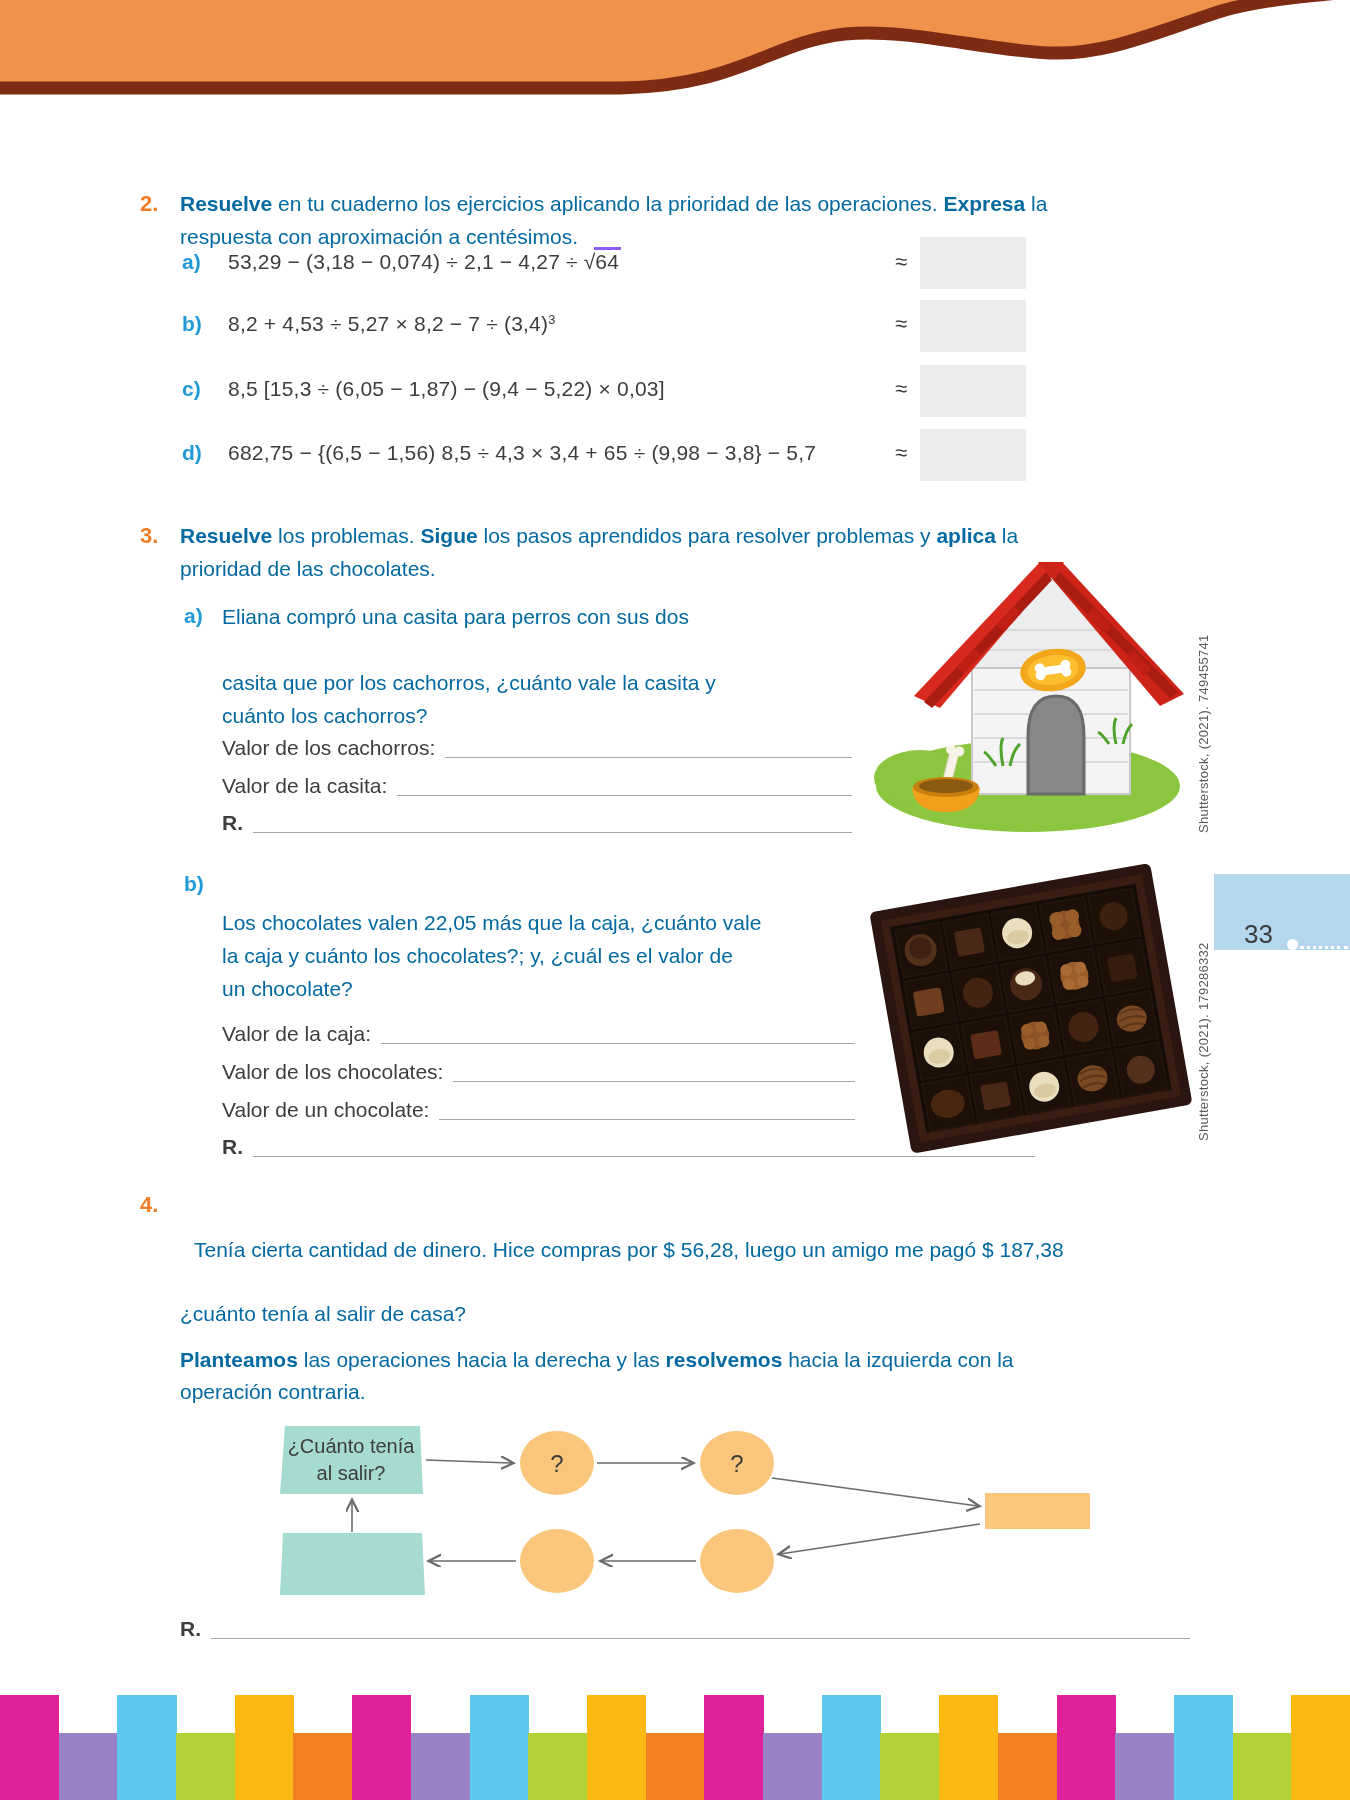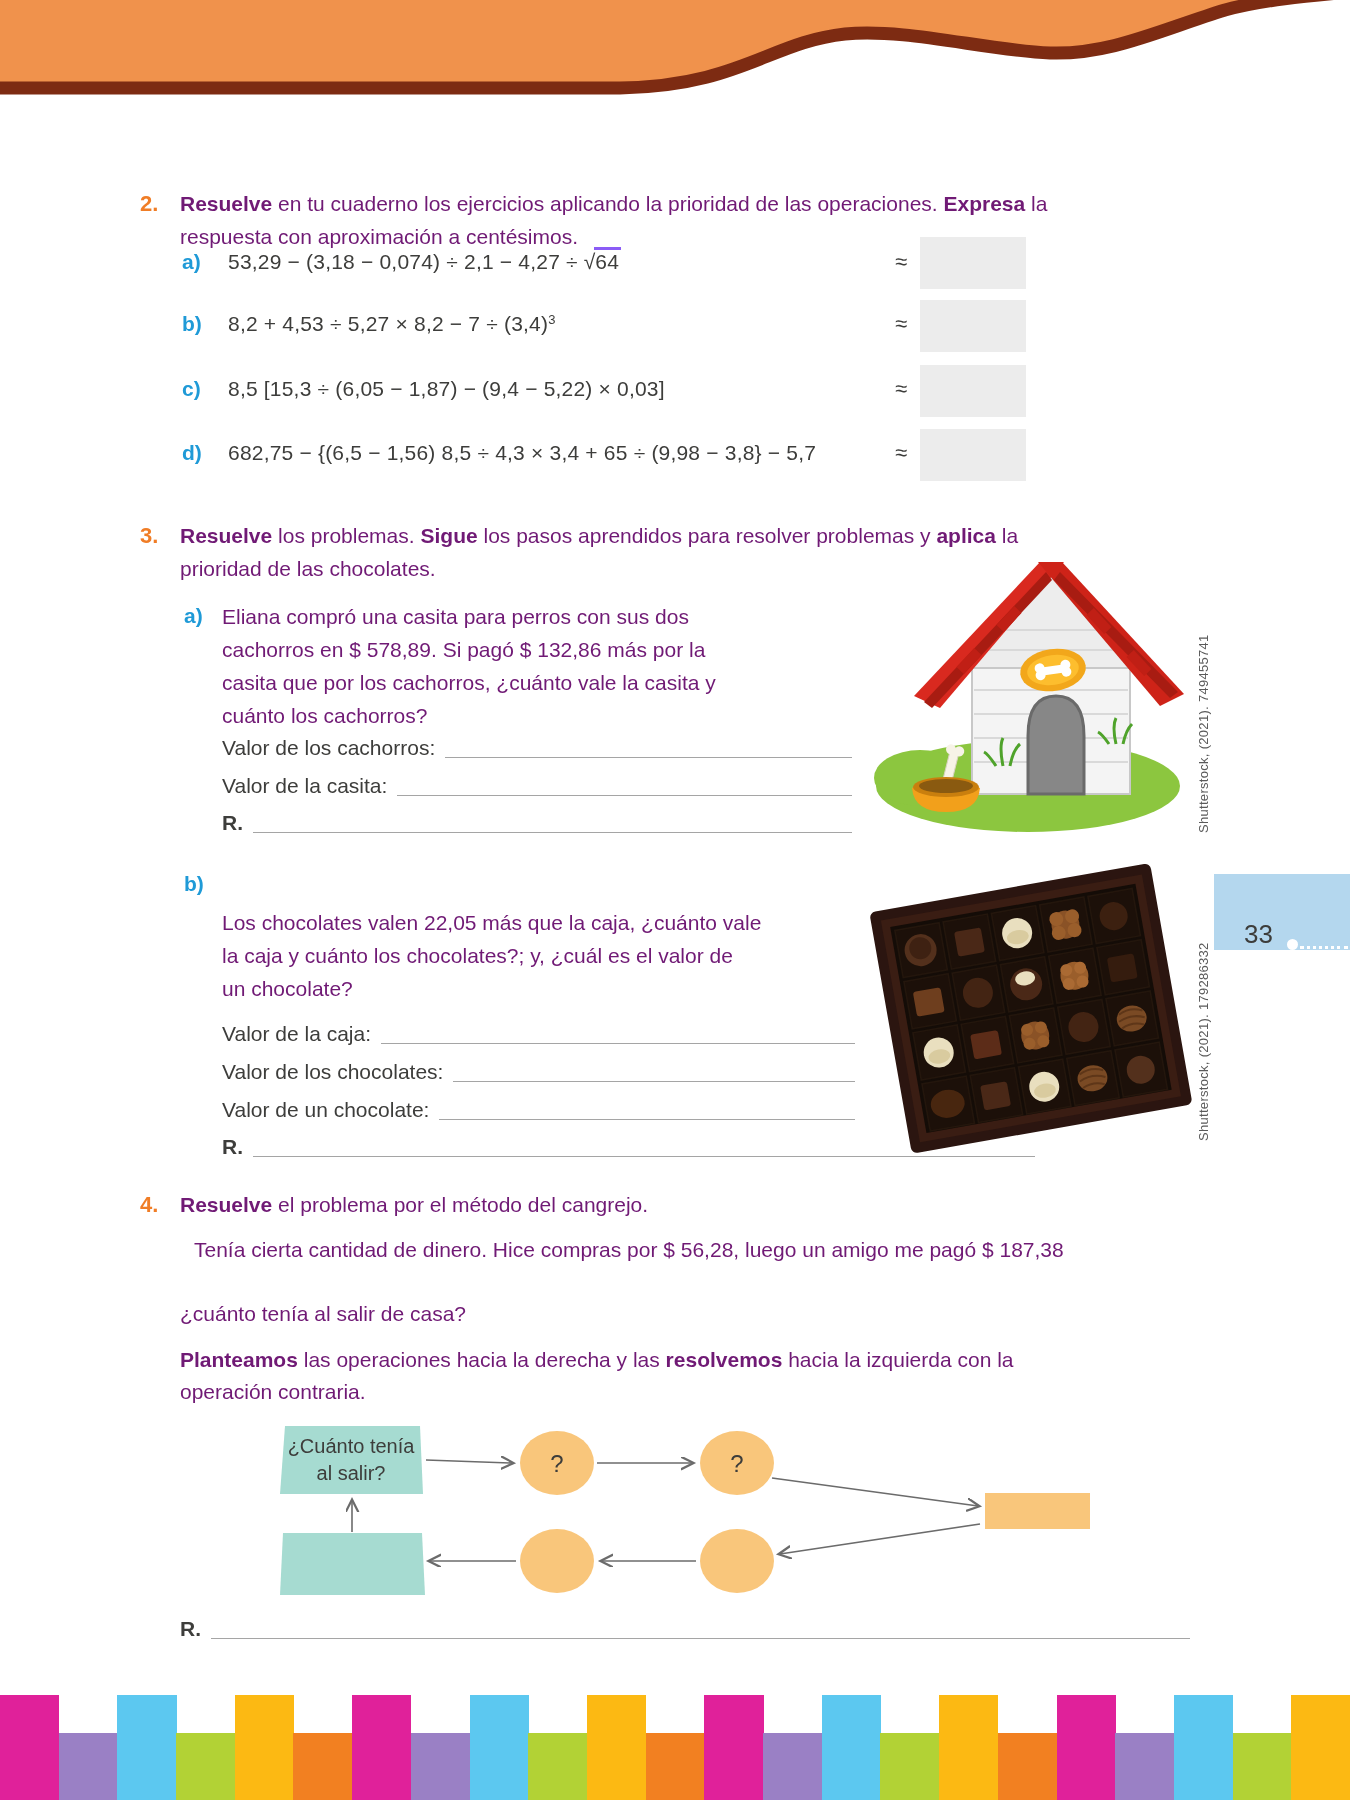--- a/index.html
+++ b/index.html
@@ -1,19 +1,19 @@
 <!DOCTYPE html>
 <html><head>
 <meta charset="utf-8">
 <style>
   html,body{margin:0;padding:0;background:#888;}
   #canvas{position:relative;width:1350px;height:1800px;background:#ffffff;overflow:hidden;
           font-family:"Liberation Sans", sans-serif;color:#3D3D3B;}
   .abs{position:absolute;}
-  .t{font-size:21px;line-height:26px;white-space:nowrap;color:#701a75;}
+  .t{font-size:21px;line-height:26px;white-space:nowrap;color:#0369a1;}
   .t b{font-weight:700;}
   .num{font-size:22px;font-weight:700;color:#F07D26;}
   .lab{font-size:21px;font-weight:700;color:#1F9AD7;}
   .expr{font-size:21px;white-space:nowrap;letter-spacing:.2px;}
   .approx{font-size:22px;}
   .abox{position:absolute;width:106px;height:52px;background:#ECECEC;}
   .sup{font-size:13px;vertical-align:7px;}
   .radicand{border-top:3px solid #8b5cf6;padding:0 2px 0 1px;}
   .rad{letter-spacing:-1px;}
   .field{position:absolute;display:flex;align-items:flex-end;font-size:21px;line-height:26px;white-space:nowrap;}
@@ -73,21 +73,20 @@
   <div class="abox" style="left:920px;top:429px"></div>
 
   <div class="abs num" style="left:140px;top:523px">3.</div>
   <div class="abs t" style="left:180px;top:523px">
     <b>Resuelve</b><span> los problemas. </span><b>Sigue</b><span> los pasos aprendidos para resolver problemas y </span><b>aplica</b><span> la</span>
   </div>
   <div class="abs t" style="left:180px;top:556px">prioridad de las chocolates.</div>
 
   <div class="abs lab" style="left:184px;top:604px">a)</div>
   <div class="abs t" style="left:222px;top:604px">Eliana compró una casita para perros con sus dos</div>
-  <div class="abs t" style="left:222px;top:637px">cachorros en $ 578,89. Si pagó $ 132,86 más por la</div>
   <div class="abs t" style="left:222px;top:670px">casita que por los cachorros, ¿cuánto vale la casita y</div>
   <div class="abs t" style="left:222px;top:703px">cuánto los cachorros?</div>
 
   <div class="field" style="left:222px;top:735px;width:630px">
     <span>Valor de los cachorros:</span>
       <span class="rule"></span>
   </div>
   <div class="field" style="left:222px;top:773px;width:630px">
     <span>Valor de la casita:</span>
       <span class="rule"></span>
@@ -247,23 +246,20 @@
   </svg>
   <div class="credit" style="left:1196px;top:936px;height:205px">Shutterstock, (2021). 179286332</div>
 
   <div class="badge">
     <span class="pno">33</span>
     <span class="dot"></span>
     <span class="dots"></span>
   </div>
 
   <div class="abs num" style="left:140px;top:1192px">4.</div>
-  <div class="abs t" style="left:180px;top:1192px">
-    <b>Resuelve</b><span> el problema por el método del cangrejo.</span>
-  </div>
   <div class="abs t" style="left:194px;top:1237px">Tenía cierta cantidad de dinero. Hice compras por $ 56,28, luego un amigo me pagó $ 187,38</div>
   <div class="abs t" style="left:180px;top:1301px">¿cuánto tenía al salir de casa?</div>
   <div class="abs t" style="left:180px;top:1347px">
     <b>Planteamos</b><span> las operaciones hacia la derecha y las </span><b>resolvemos</b><span> hacia la izquierda con la</span>
   </div>
   <div class="abs t" style="left:180px;top:1379px">operación contraria.</div>
 
   <svg class="abs" style="left:250px;top:1412px" width="900" height="195" viewBox="0 0 900 195">
     <defs>
       <marker id="arr" markerWidth="10" markerHeight="10" refX="7" refY="4" orient="auto">

